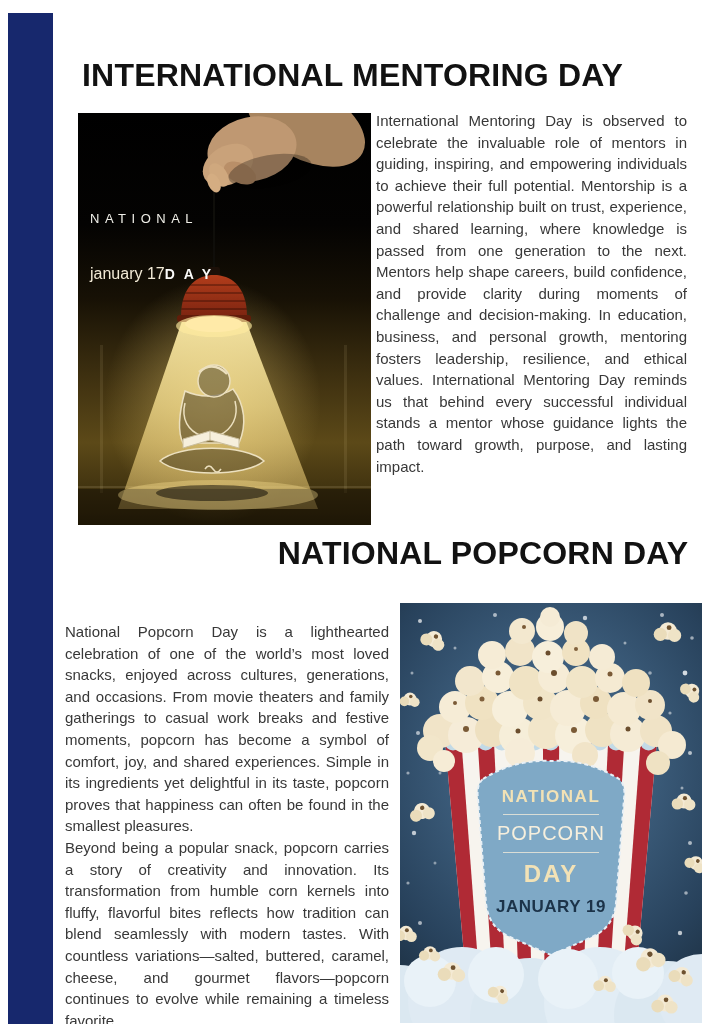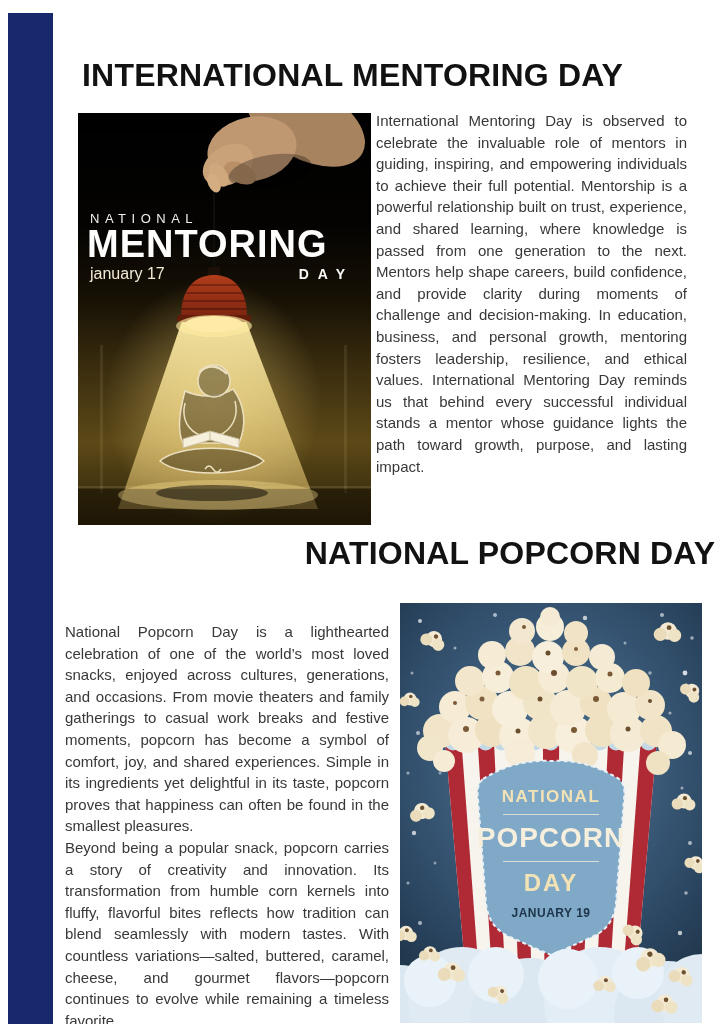--- a/index.html
+++ b/index.html
@@ -2,51 +2,51 @@
 <html><head>
 <meta charset="utf-8">
 <style>
   html,body{margin:0;padding:0;background:#ffffff;}
   .page{position:relative;width:724px;height:1024px;background:#ffffff;overflow:hidden;
         font-family:"Liberation Sans",sans-serif;color:#333;margin-top:13px;}
   .accent-bar{position:absolute;left:8px;top:0;width:45px;height:1024px;background:#17286d;}
   h1.sec-title,h2.sec-title{position:absolute;margin:0;font-weight:700;color:#121212;
         font-size:32px;letter-spacing:.2px;line-height:1.15;}
   #mentoring-title{left:82px;top:44px;}
-  #popcorn-title{left:300px;top:522px;width:420px;text-align:center;}
+  #popcorn-title{left:273px;top:522px;width:420px;text-align:center;}
   .body-text{position:absolute;font-size:15px;line-height:21.6px;text-align:justify;color:#383838;margin:0;}
   #mentoring-text{left:376px;top:97px;width:311px;}
   #popcorn-text{left:65px;top:608px;width:324px;}
   #popcorn-text p{margin:0;}
 
   
   .m-poster{position:absolute;left:78px;top:100px;width:293px;height:412px;overflow:hidden;
     background:
       radial-gradient(ellipse 150px 170px at 46% 70%, rgba(243,212,118,.50), rgba(243,212,118,0) 72%),
       linear-gradient(180deg,#000 0%,#040302 27%,#171105 45%,#3e3010 64%,#5c4918 80%,#2c2209 100%);}
   .m-poster svg{position:absolute;inset:0;}
   .m-kicker{position:absolute;left:12px;top:98px;font-size:13px;letter-spacing:5.5px;
       color:#f0efe8;font-weight:500;}
   .m-headline{position:absolute;left:9px;top:111px;font-size:38px;font-weight:800;
       color:#fdfdfb;letter-spacing:1px;line-height:1.1;white-space:nowrap;}
   .m-dateline{position:absolute;left:12px;top:152px;width:264px;display:flex;
-      justify-content:space-between;align-items:baseline;}
+      justify-content:flex-start;align-items:baseline;}
   .m-date{font-size:16px;color:#f2ead6;}
   .m-day{font-size:14px;letter-spacing:9px;color:#fafaf8;font-weight:600;}
 
   
   .p-poster{position:absolute;left:400px;top:590px;width:302px;height:420px;overflow:hidden;
       background:radial-gradient(ellipse 230px 270px at 50% 38%, #4c6f8e 0%, #3a5a78 46%, #28425c 82%, #203549 100%);}
   .p-poster svg{position:absolute;inset:0;}
   .p-badge-text{position:absolute;left:76px;top:160px;width:150px;text-align:center;}
   .p-kicker{margin-top:24px;font-size:17px;font-weight:700;color:#f2e2b6;letter-spacing:1.5px;}
   .p-div{width:96px;height:1px;background:#e9e6d8;margin:7px auto;opacity:.85;}
-  .p-headline{font-size:28px;font-weight:700;color:#f6efdd;letter-spacing:1px;}
+  .p-headline{font-size:20px;font-weight:400;color:#f6efdd;letter-spacing:1px;}
   .p-day{font-size:24px;font-weight:800;color:#f2e2b6;letter-spacing:2px;}
-  .p-date{margin-top:9px;font-size:12px;font-weight:700;color:#1c3349;letter-spacing:.5px;}
+  .p-date{margin-top:9px;font-size:17px;font-weight:700;color:#1c3349;letter-spacing:.5px;}
 </style>
 </head>
 <body>
 
 <div class="page">
   <div class="accent-bar"></div>
 
   <h1 class="sec-title" id="mentoring-title">INTERNATIONAL MENTORING DAY</h1>
 
   <div class="m-poster">
@@ -111,21 +111,20 @@
         <ellipse cx="174" cy="36" rx="45" ry="32" fill="#bf9872" transform="rotate(-12 174 36)"></ellipse>
         <ellipse cx="150" cy="52" rx="27" ry="19" fill="#c9a27a" transform="rotate(-30 150 52)"></ellipse>
         <ellipse cx="162" cy="60" rx="17" ry="10" fill="#b98f68" transform="rotate(25 162 60)"></ellipse>
         <ellipse cx="141" cy="62" rx="13" ry="8" fill="#cfa87e" transform="rotate(55 141 62)"></ellipse>
         <ellipse cx="136" cy="70" rx="10" ry="6" fill="#d4ad82" transform="rotate(65 136 70)"></ellipse>
         <ellipse cx="192" cy="58" rx="42" ry="16" fill="rgba(0,0,0,0.28)" transform="rotate(-10 192 58)"></ellipse>
       </g>
     </svg>
 
     <div class="m-kicker">NATIONAL</div>
-    <div class="m-headline">MENTORING</div>
     <div class="m-dateline">
       <span class="m-date">january 17</span>
       <span class="m-day">DAY</span>
     </div>
   </div>
 
   <p class="body-text" id="mentoring-text">International Mentoring Day is observed to celebrate the invaluable role of mentors in guiding, inspiring, and empowering individuals to achieve their full potential. Mentorship is a powerful relationship built on trust, experience, and shared learning, where knowledge is passed from one generation to the next. Mentors help shape careers, build confidence, and provide clarity during moments of challenge and decision-making. In education, business, and personal growth, mentoring fosters leadership, resilience, and ethical values. International Mentoring Day reminds us that behind every successful individual stands a mentor whose guidance lights the path toward growth, purpose, and lasting impact.</p>
 
   <h2 class="sec-title" id="popcorn-title">NATIONAL POPCORN DAY</h2>
 

